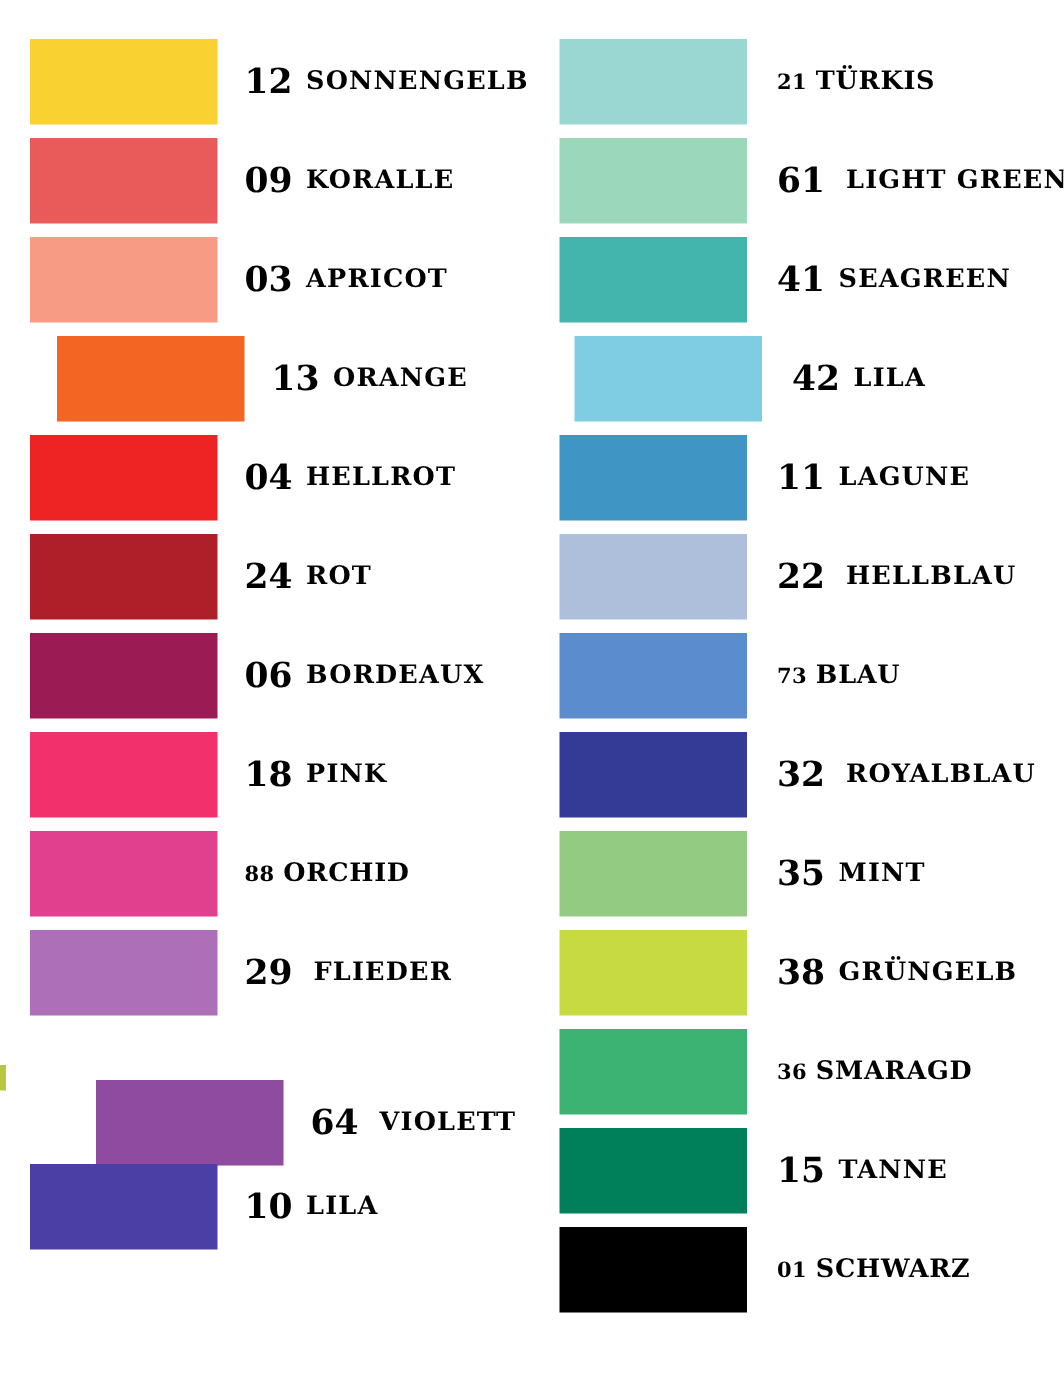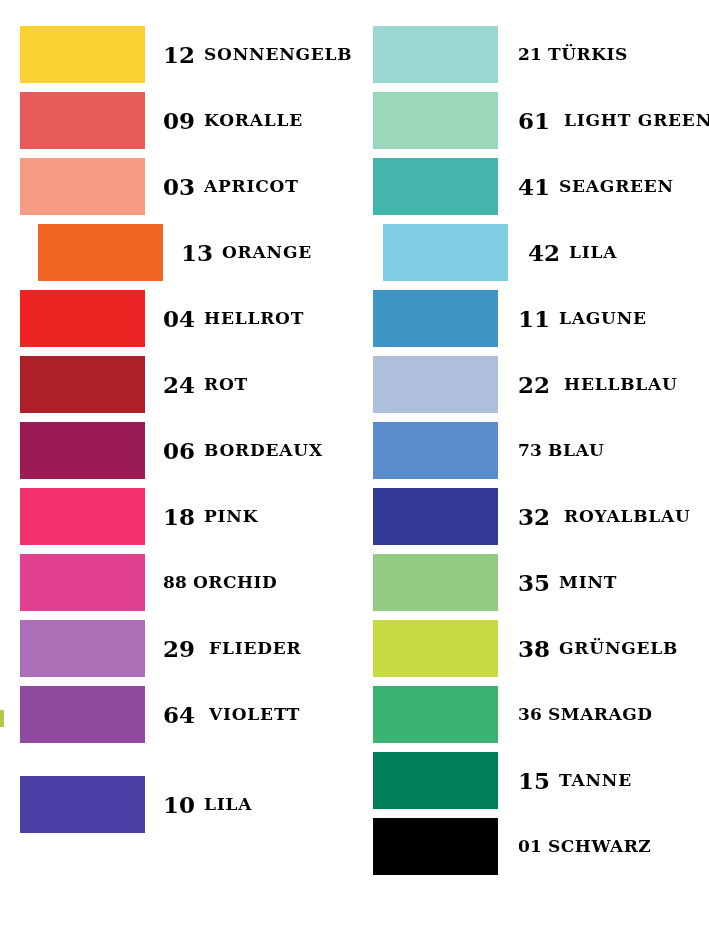--- a/index.html
+++ b/index.html
@@ -78,21 +78,21 @@
     font-family: "DejaVu Serif", "Liberation Serif", serif;
     font-weight: bold;
     font-size: 17px;
     letter-spacing: 0.8px;
     line-height: 1;
     margin-left: 9px;
   }
 
   
   .swatch-label.compact .code {
-    font-size: 17px;
+    font-size: 14px;
     letter-spacing: 0.2px;
   }
   .swatch-label.compact .name {
     font-size: 17px;
     margin-left: 6px;
     letter-spacing: 0.5px;
   }
 
   
   .swatch-label.wide .name { margin-left: 14px; }
@@ -177,21 +177,21 @@
           <span class="name">ORCHID</span>
         </div>
       </div>
       <div class="swatch-row" style="top: 620px; text-decoration: underline;">
         <div class="swatch-chip" title="FLIEDER" style="background: rgb(173, 111, 184);"></div>
         <div class="swatch-label wide">
           <span class="code">29</span>
           <span class="name">FLIEDER</span>
         </div>
       </div>
-      <div class="swatch-row" style="top: 686px;">
+      <div class="swatch-row" style="top: 720px; margin-left: 44px;">
         <div class="swatch-chip" title="VIOLETT" style="background: rgb(142, 75, 160);"></div>
         <div class="swatch-label wide">
           <span class="code">64</span>
           <span class="name">VIOLETT</span>
         </div>
       </div>
       <div class="swatch-row" style="top: 776px;">
         <div class="swatch-chip" title="LILA" style="background: rgb(75, 63, 165);"></div>
         <div class="swatch-label">
           <span class="code">10</span>

